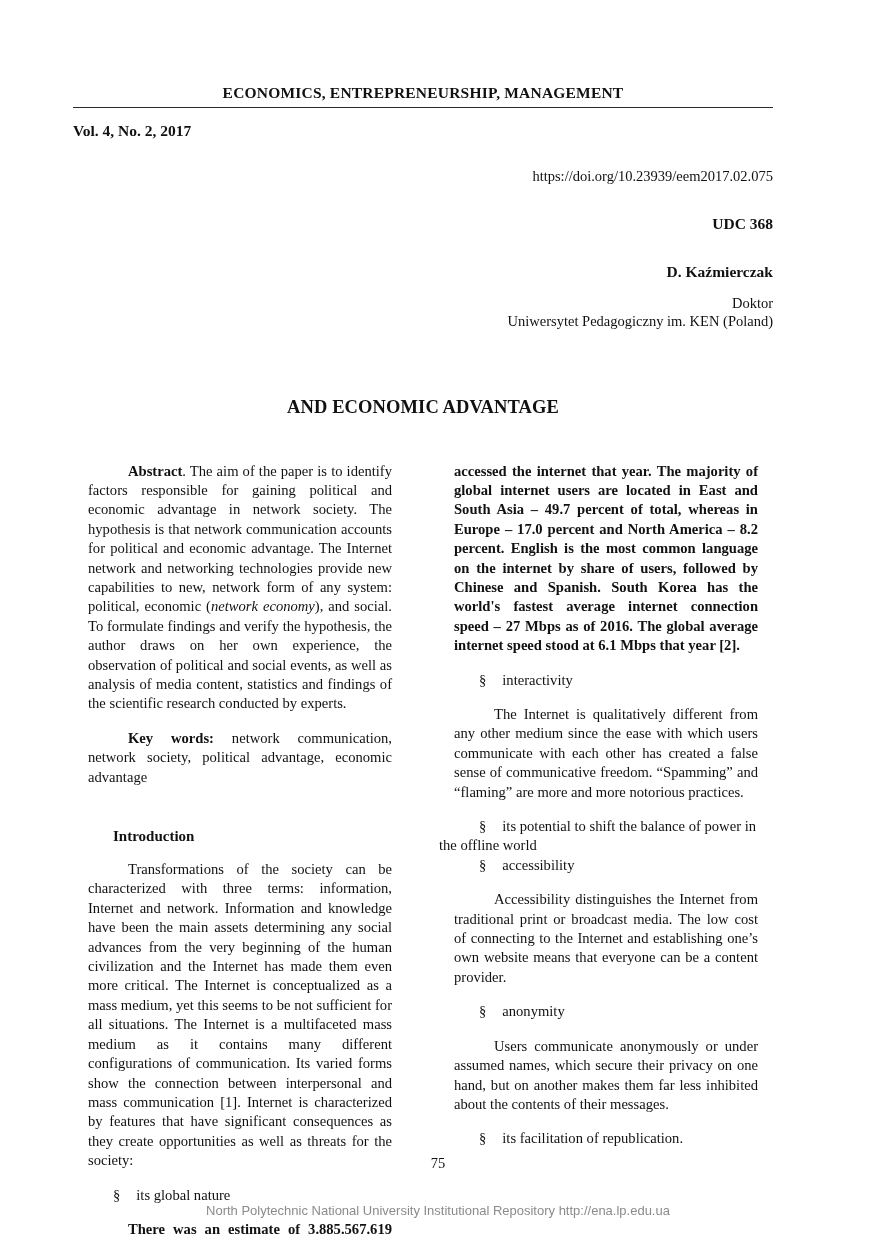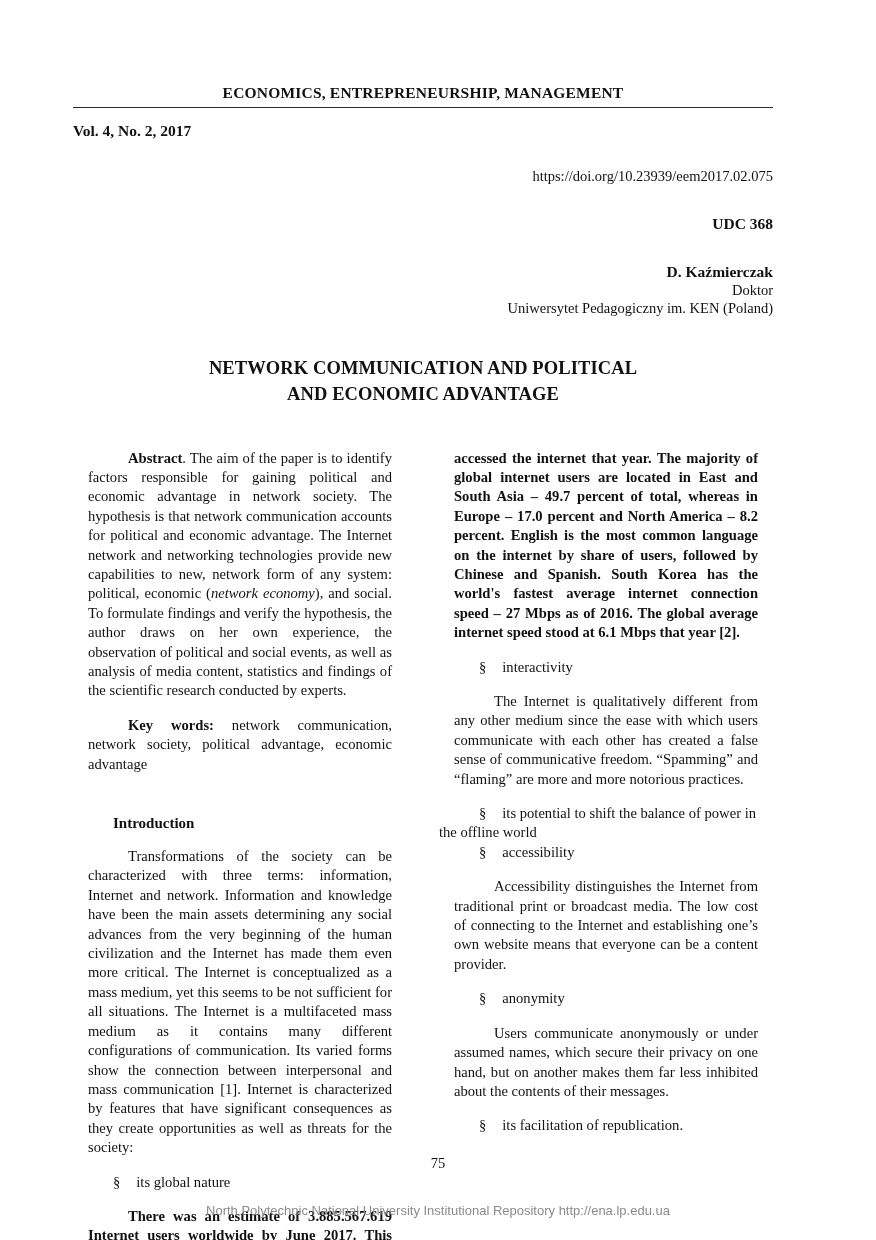--- a/index.html
+++ b/index.html
@@ -60,21 +60,21 @@
   }
   .author-name {
     text-align: right;
     font-weight: bold;
     font-size: 15.5px;
     margin-top: 30px;
   }
   .author-degree {
     text-align: right;
     font-size: 14.5px;
-    margin-top: 1px;
+    margin-top: 14px;
   }
   .author-affil {
     text-align: right;
     font-size: 14.5px;
     margin-top: 1px;
   }
   .title {
     text-align: center;
     font-weight: bold;
     font-size: 18.5px;
@@ -158,21 +158,21 @@
 
     <div class="doi-line">https://doi.org/10.23939/eem2017.02.075</div>
 
     <div class="udc-line">UDC 368</div>
 
     <div class="author-name">D. Kaźmierczak</div>
     <div class="author-degree">Doktor</div>
     <div class="author-affil">Uniwersytet Pedagogiczny im. KEN (Poland)</div>
 
     <div class="title">
-      <span>NETWORK COMMUNICATION AND POLITICAL</span><br>
+      <br>
       <span>AND ECONOMIC ADVANTAGE</span>
     </div>
 
     <div class="columns">
 
       <div class="col">
 
         <p class="just"><b>Abstract</b><span>. The aim of the paper is to identify factors responsible for gaining political and economic advantage in network society. The hypothesis is that network communication accounts for political and economic advantage. The Internet network and networking technologies provide new capabilities to new, network form of any system: political, economic (</span><span class="italic">network economy</span><span>), and social. To formulate findings and verify the hypothesis, the author draws on her own experience, the observation of political and social events, as well as analysis of media content, statistics and findings of the scientific research conducted by experts.</span></p>
 
         <p class="just"><b>Key words:</b><span> network communication, network society, political advantage, economic advantage</span></p>

